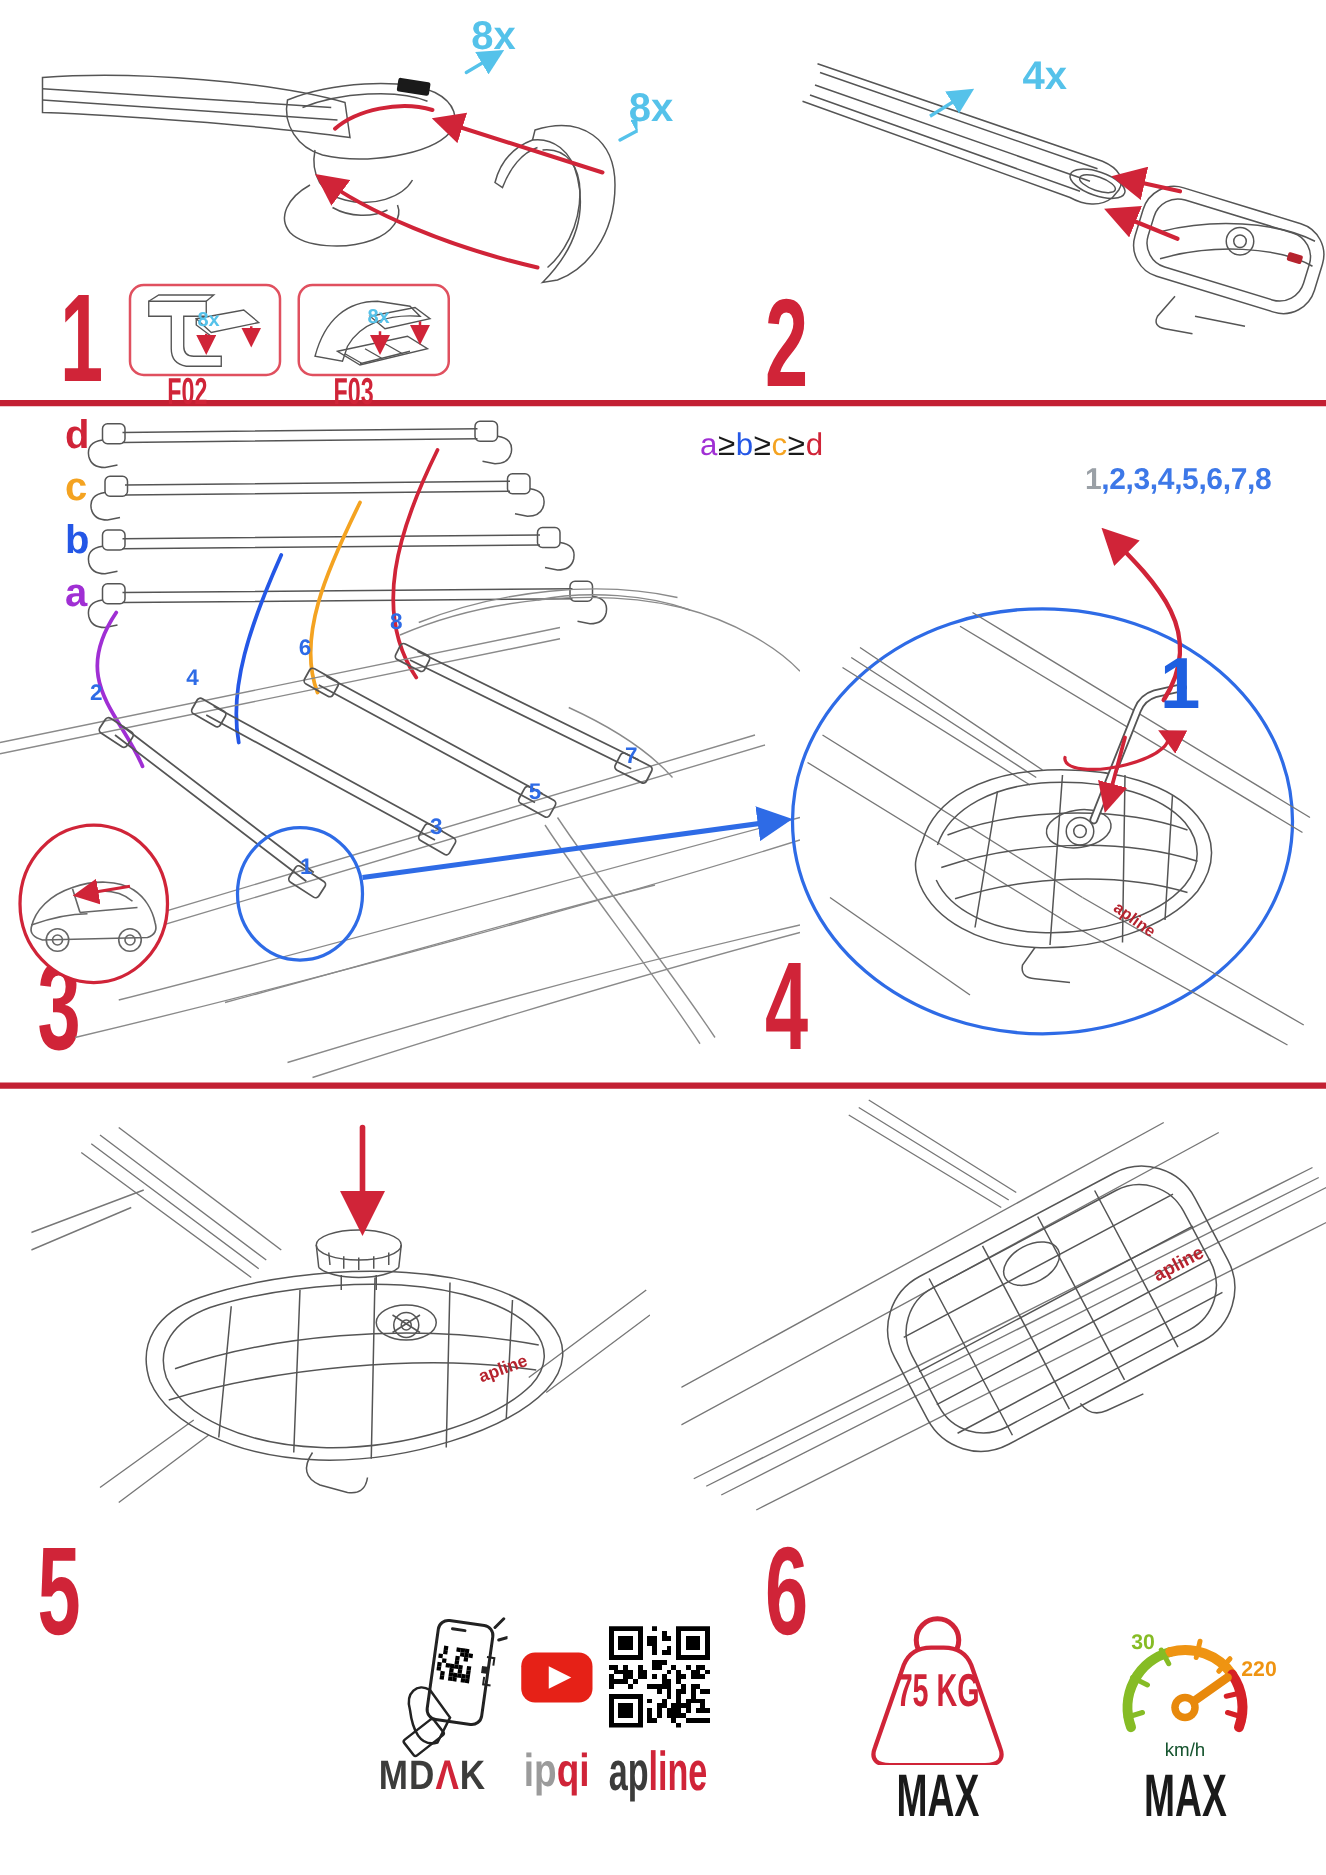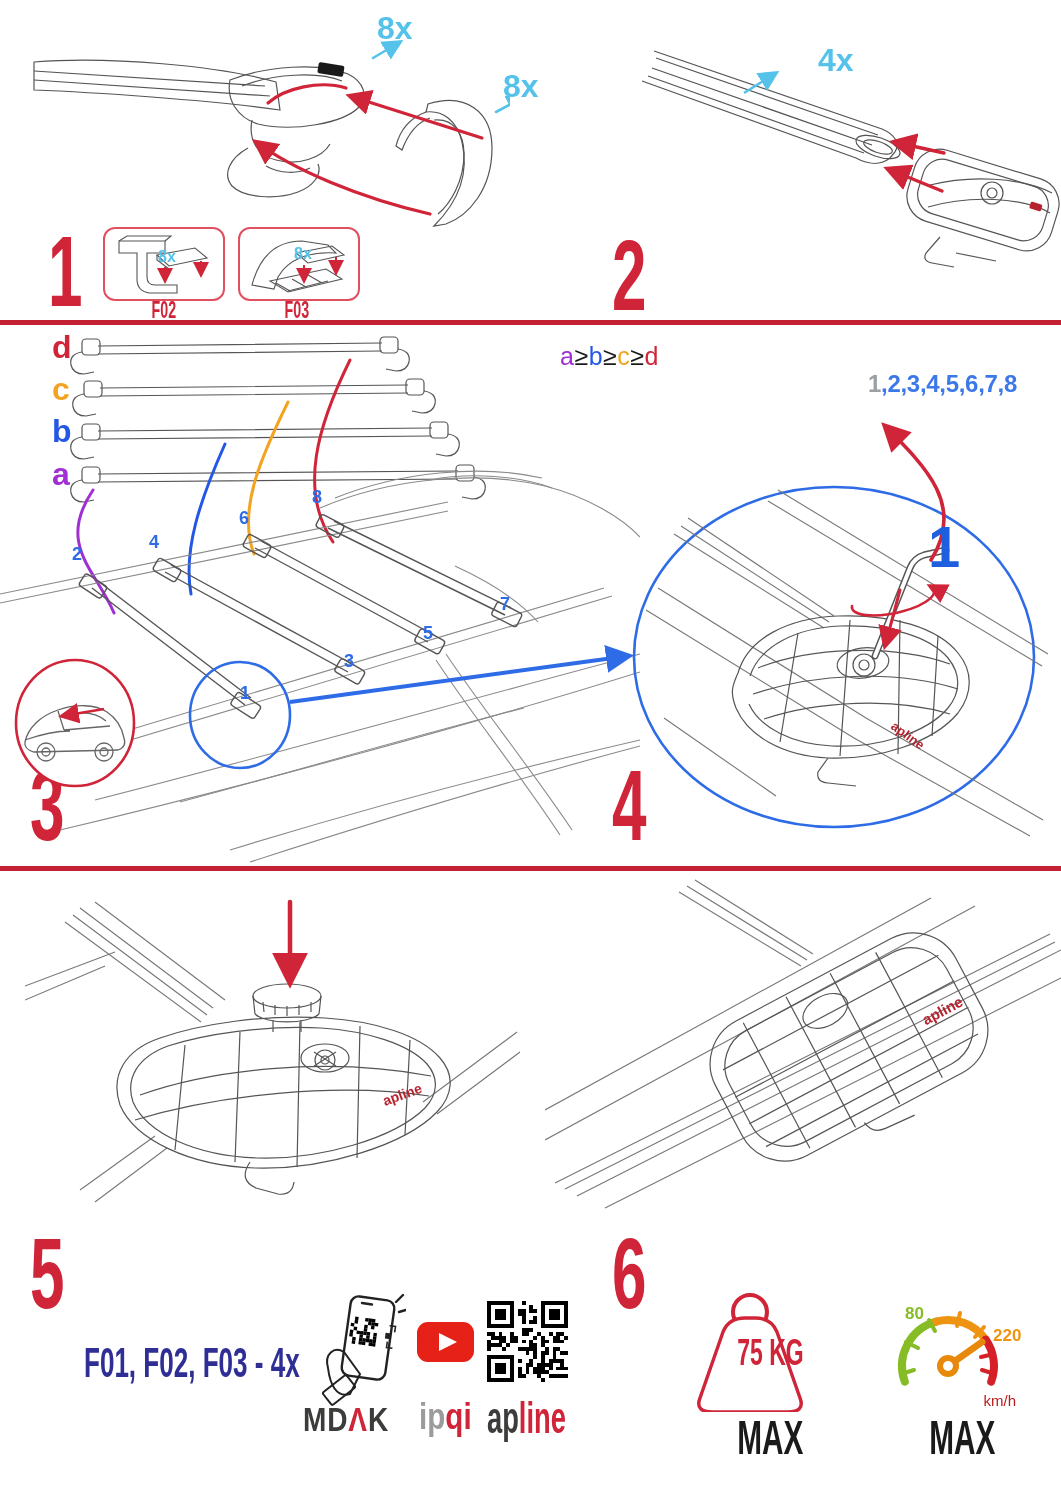--- a/index.html
+++ b/index.html
@@ -5,27 +5,27 @@
   html,body{margin:0;padding:0;background:#fff}
   .page{position:relative;width:1061px;height:1500px;background:#fff;overflow:hidden;
         font-family:"Liberation Sans",sans-serif;}
   .abs{position:absolute}
   .cond{display:inline-block;transform:scaleX(.62);transform-origin:left top;white-space:nowrap}
   .condc{display:inline-block;transform:scaleX(.62);transform-origin:center top;white-space:nowrap}
   .stepnum{font-size:100px;font-weight:700;color:#d02438;line-height:.82}
   .qty{font-size:32px;font-weight:700;color:#55c2ea;line-height:1}
   .qty-s{font-size:16px;font-weight:700;color:#55c2ea;line-height:1}
   .inset{border:2px solid #e0505f;border-radius:12px;background:#fff}
-  .inset-cap{font-size:23px;font-weight:700;color:#d02438;text-align:center}
+  .inset-cap{font-size:30px;font-weight:700;color:#d02438;}
   .barlab{font-size:32px;font-weight:700;line-height:1}
   .roofnum{font-size:18px;font-weight:700;color:#2e6be6;line-height:1}
   .divider{height:5px;background:#c32033;width:1061px;left:0}
   .rule{font-size:25px;font-weight:400;letter-spacing:.5px}
   .seq{font-size:24px;font-weight:700;letter-spacing:-.3px}
-  .ctr{text-align:right}
+  .ctr{text-align:center}
   svg{display:block}
   svg text{font-family:"Liberation Sans",sans-serif}
 </style>
 </head>
 <body>
 
 <div class="page">
 
   <svg width="0" height="0" style="position:absolute" aria-hidden="true">
     <defs>
@@ -342,22 +342,20 @@
       <rect x="168" y="95" width="272" height="152" rx="48"></rect>
       <rect x="181" y="108" width="246" height="126" rx="40"></rect>
       <path d="M182,132 L426,132 M180,162 L428,162 M180,192 L428,192 M184,220 L424,220"></path>
       <path d="M222,100 L222,242 M272,97 L272,245 M322,97 L322,245 M372,100 L372,242"></path>
       <ellipse cx="300" cy="128" rx="24" ry="15"></ellipse>
       <path d="M282,245 q2,14 16,15 l32,2"></path>
       <text x="382" y="188" font-size="15" font-weight="bold" fill="#b6232e" stroke="none">apline</text>
     </g>
   </svg>
 
-  <div class="abs" style="left:84px;top:1339px;font-size:42px;font-weight:700;color:#2e2e94">
-    <span class="cond">F01, F02, F03 - 4x</span></div>
 
   <svg class="abs" style="left:318px;top:1290px" width="88" height="116" viewBox="0 0 88 116">
     <g fill="none" stroke="#222" stroke-width="2.4" stroke-linecap="round">
       <rect x="28" y="8" width="44" height="80" rx="8" transform="rotate(8 50 48)"></rect>
       <path d="M44,13 l10,1.5"></path>
       <path d="M78,12 L85,5 M81,22 L88,20"></path>
       <path d="M10,78 C6,64 16,56 26,62 L42,84 L32,104 C18,108 12,94 10,78 Z" stroke-width="2"></path>
       <rect x="6" y="92" width="30" height="16" rx="2" transform="rotate(-38 21 100)" stroke-width="2"></rect>
     </g>
     <g id="qr-phone" transform="translate(34,26) rotate(8)">
@@ -564,18 +562,18 @@
       <path d="M49,24 L55,35" stroke="#86bc25" stroke-width="4"></path>
       <path d="M80,17 L77,30" stroke="#ef9412" stroke-width="4"></path>
       <path d="M104,31 L95,41" stroke="#ef9412" stroke-width="4"></path>
       <path d="M114,58 L101,61" stroke="#d62027" stroke-width="4"></path>
       <path d="M115,78 L102,74" stroke="#d62027" stroke-width="4"></path>
       <path d="M68,70 L102,46" stroke="#e8890c" stroke-width="7"></path>
     </g>
     <circle cx="68" cy="70" r="11" fill="#e8890c"></circle>
       <circle cx="68" cy="70" r="5" fill="#fff"></circle>
   </svg>
-  <div class="abs" style="left:905px;top:1304px;font-size:17px;font-weight:700;color:#86bc25"><span>80</span></div>
+  <div class="abs" style="left:905px;top:1304px;font-size:17px;font-weight:700;color:#86bc25"><span>30</span></div>
   <div class="abs" style="left:993px;top:1326px;font-size:17px;font-weight:700;color:#ef9412"><span>220</span></div>
-  <div class="abs ctr" style="left:880px;top:1392px;width:136px;font-size:15px;color:#b91c1c"><span>km/h</span></div>
+  <div class="abs ctr" style="left:880px;top:1392px;width:136px;font-size:15px;color:#14532d"><span>km/h</span></div>
   <div class="abs ctr" style="left:880px;top:1410px;width:136px;font-size:48px;font-weight:700;color:#1a1a1a"><span class="condc">MAX</span></div>
 
 </div>
 
 </body></html>

